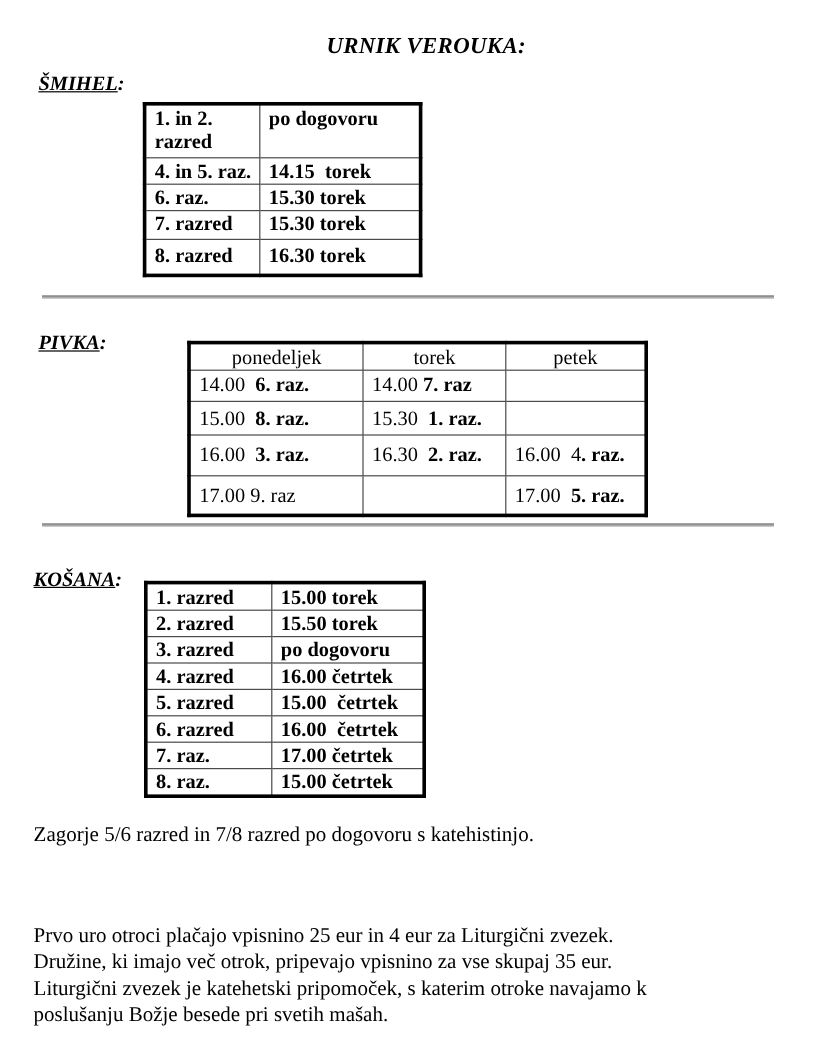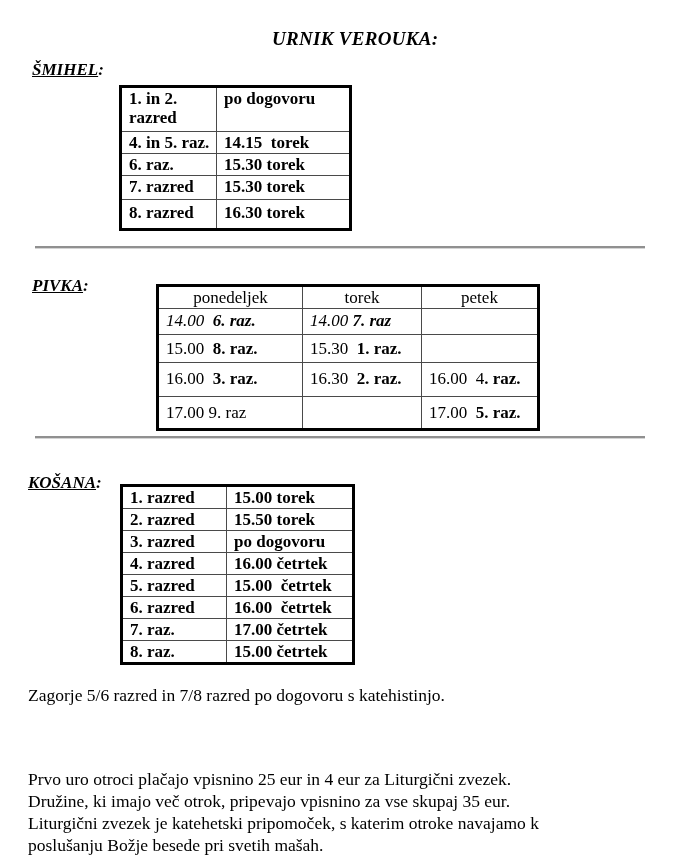--- a/index.html
+++ b/index.html
@@ -58,21 +58,21 @@
 
   
   .tbl-pivka { left: 108px; top: 284px; padding-left: 48px; }
   .tbl-pivka th {
     font-weight: normal; text-align: center;
     height: 19px; padding: 1px 2px;
   }
   .tbl-pivka th:nth-child(1), .tbl-pivka td:nth-child(1) { width: 132px; }
   .tbl-pivka th:nth-child(2), .tbl-pivka td:nth-child(2) { width: 107px; }
   .tbl-pivka th:nth-child(3), .tbl-pivka td:nth-child(3) { width: 104px; }
-  .tbl-pivka tbody tr:nth-child(1) td { height: 22px; padding-top: 2px; font-style: italic; }
+  .tbl-pivka tbody tr:nth-child(1) td { height: 22px; padding-top: 2px; }
   .tbl-pivka tbody tr:nth-child(2) td { height: 22px; padding-top: 4px; }
   .tbl-pivka tbody tr:nth-child(3) td { height: 26px; padding-top: 6px; }
   .tbl-pivka tbody tr:nth-child(4) td { height: 24px; padding-top: 6px; }
 
   
   .tbl-kosana { left: 120px; top: 484px; }
   .tbl-kosana td { font-weight: bold; height: 19px; }
   .tbl-kosana td:first-child { width: 92px; }
   .tbl-kosana td:last-child  { width: 114px; }
 

